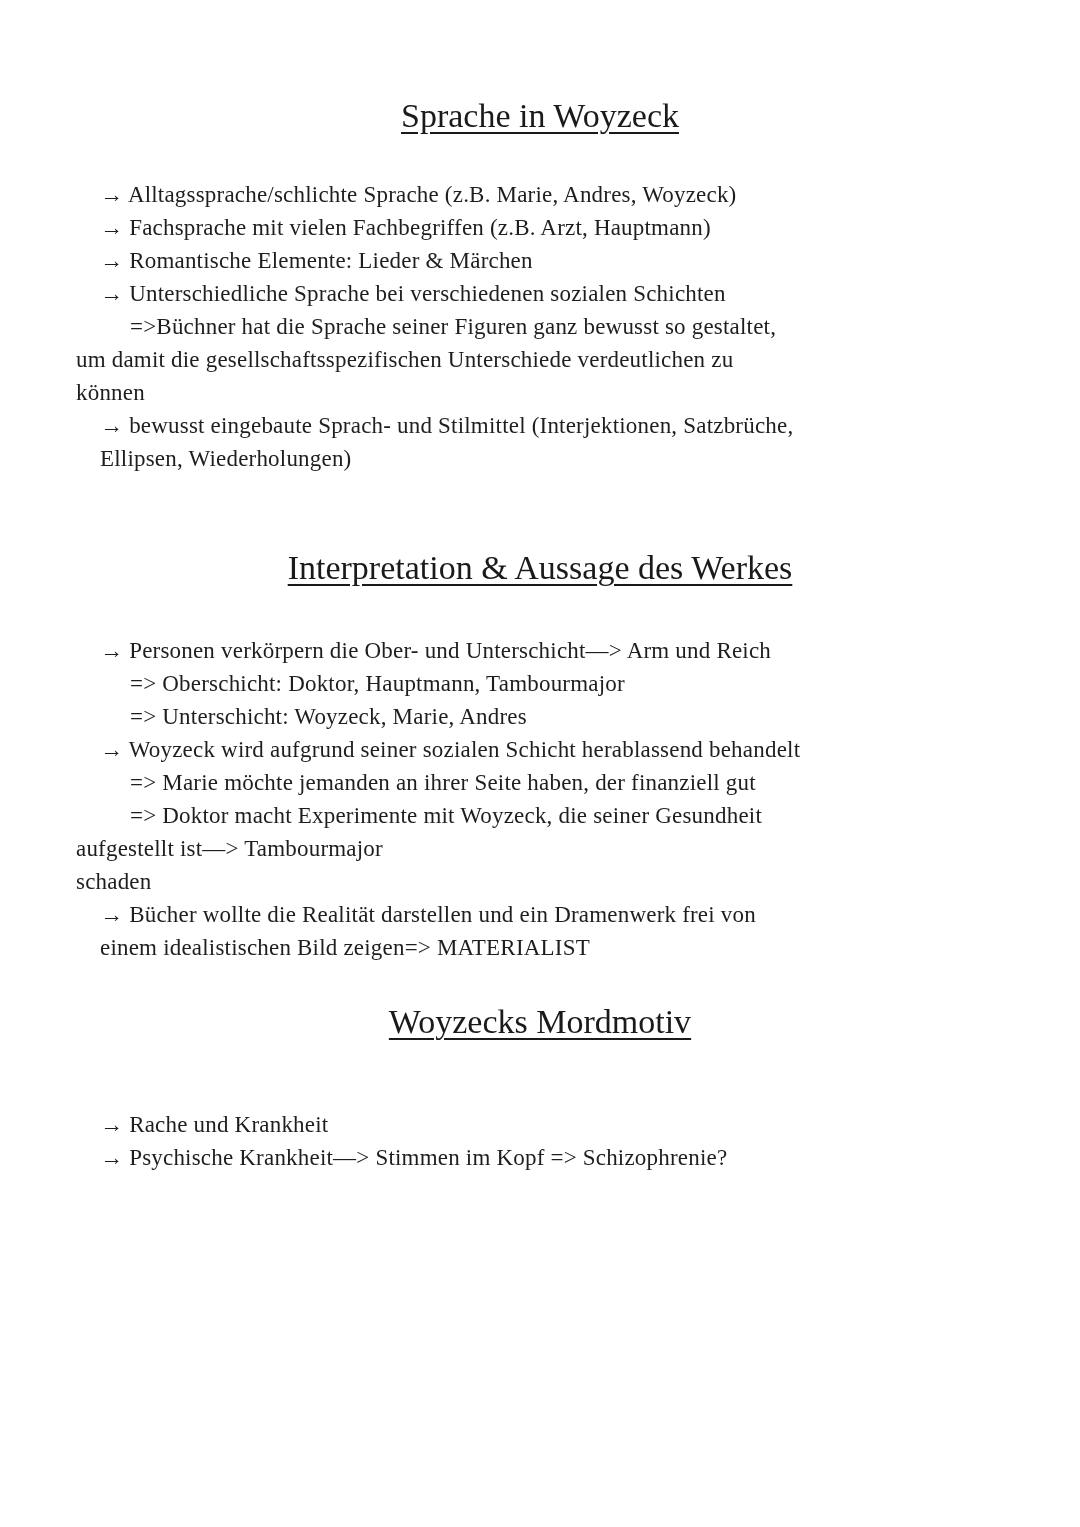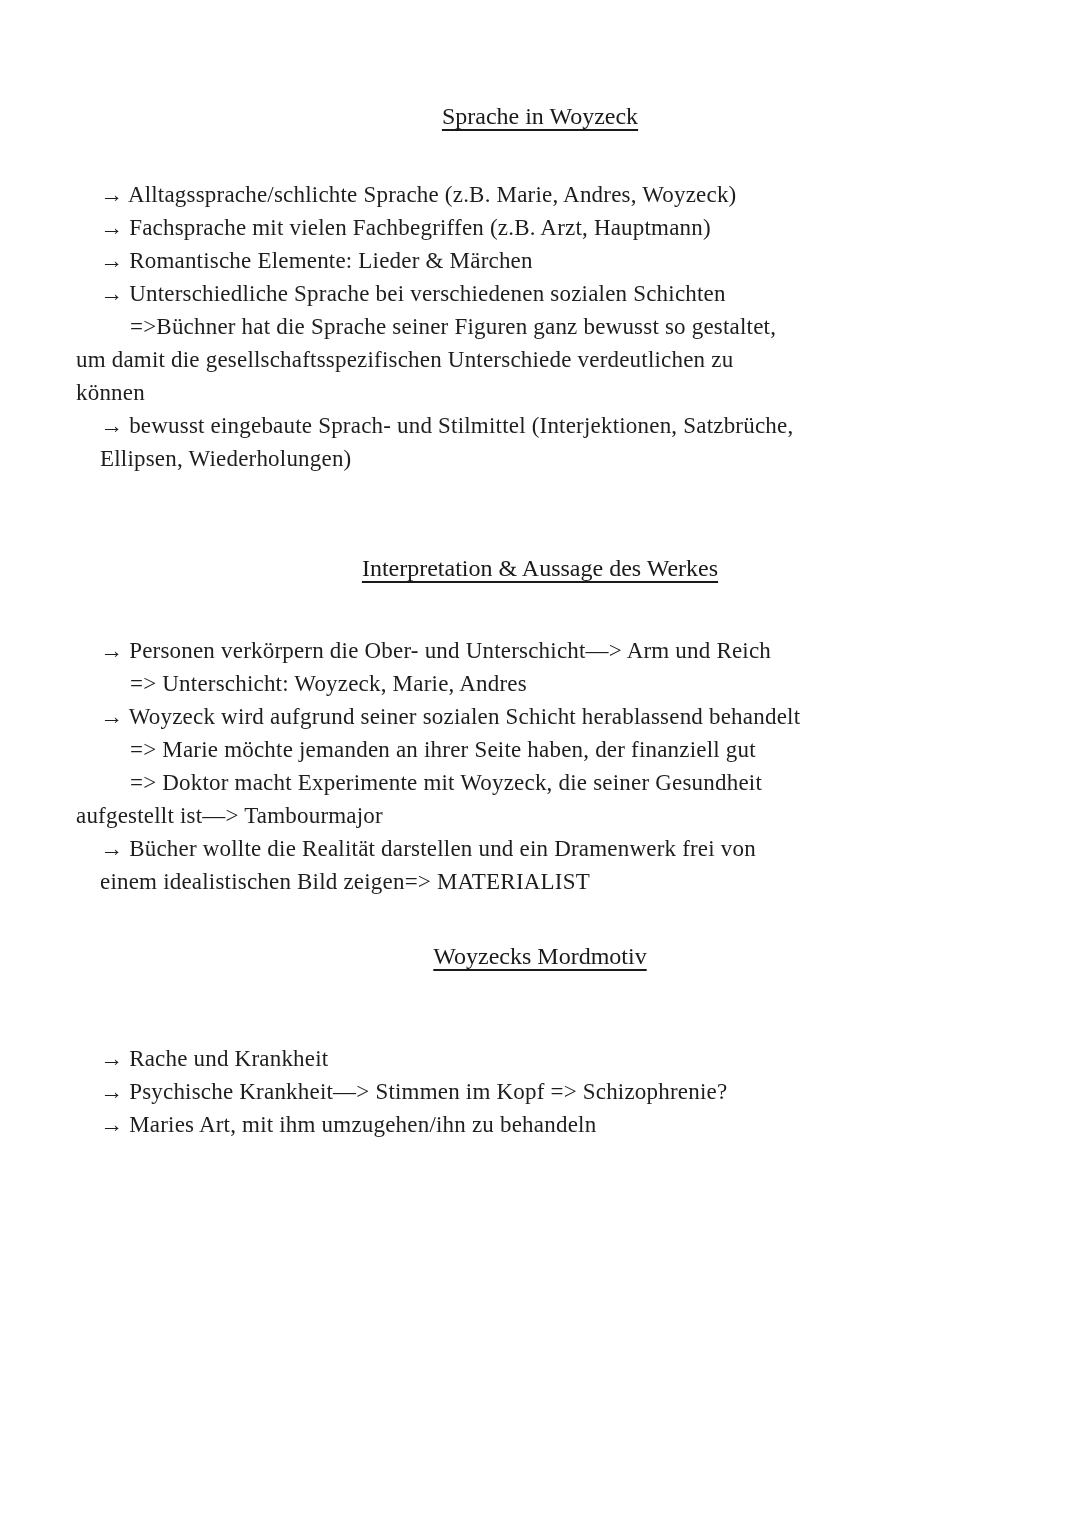--- a/index.html
+++ b/index.html
@@ -18,21 +18,21 @@
     font-size: 23px;
     line-height: 33px;
     padding-top: 98px;
     overflow: hidden;
   }
 
   .section { }
 
   .section-heading {
     text-align: center;
-    font-size: 24px;
+    font-size: 34px;
     font-weight: 400;
     line-height: 36px;
     text-decoration: underline;
     text-underline-offset: 5px;
     text-decoration-thickness: 1.5px;
     margin-bottom: 44px;
     color: #1a1a1a;
   }
 
   .section-2 { margin-top: 75px; }
@@ -65,29 +65,30 @@
     <div class="line ind1">=&gt;Büchner hat die Sprache seiner Figuren ganz bewusst so gestaltet,</div>
     <div class="line ind2">um damit die gesellschaftsspezifischen Unterschiede verdeutlichen zu</div>
     <div class="line ind2">können</div>
     <div class="line ind0">→ bewusst eingebaute Sprach- und Stilmittel (Interjektionen, Satzbrüche,</div>
     <div class="line ind0">Ellipsen, Wiederholungen)</div>
   </div>
 
   <div class="section section-2">
     <div class="section-heading">Interpretation &amp; Aussage des Werkes</div>
     <div class="line ind0">→ Personen verkörpern die Ober- und Unterschicht—&gt; Arm und Reich</div>
+    <div class="line ind1">=&gt; Oberschicht: Doktor, Hauptmann, Tambourmajor</div>
     <div class="line ind1">=&gt; Unterschicht: Woyzeck, Marie, Andres</div>
     <div class="line ind0">→ Woyzeck wird aufgrund seiner sozialen Schicht herablassend behandelt</div>
     <div class="line ind1">=&gt; Marie möchte jemanden an ihrer Seite haben, der finanziell gut</div>
     <div class="line ind1">=&gt; Doktor macht Experimente mit Woyzeck, die seiner Gesundheit</div>
     <div class="line ind2">aufgestellt ist—&gt; Tambourmajor</div>
+    <div class="line ind2">schaden</div>
     <div class="line ind0">→ Bücher wollte die Realität darstellen und ein Dramenwerk frei von</div>
     <div class="line ind0">einem idealistischen Bild zeigen=&gt; MATERIALIST</div>
   </div>
 
   <div class="section section-3">
     <div class="section-heading">Woyzecks Mordmotiv</div>
     <div class="line ind0">→ Rache und Krankheit</div>
     <div class="line ind0">→ Psychische Krankheit—&gt; Stimmen im Kopf =&gt; Schizophrenie?</div>
-    <div class="line ind0">→ Maries Art, mit ihm umzugehen/ihn zu behandeln</div>
   </div>
 
 </div>
 
 </body></html>

